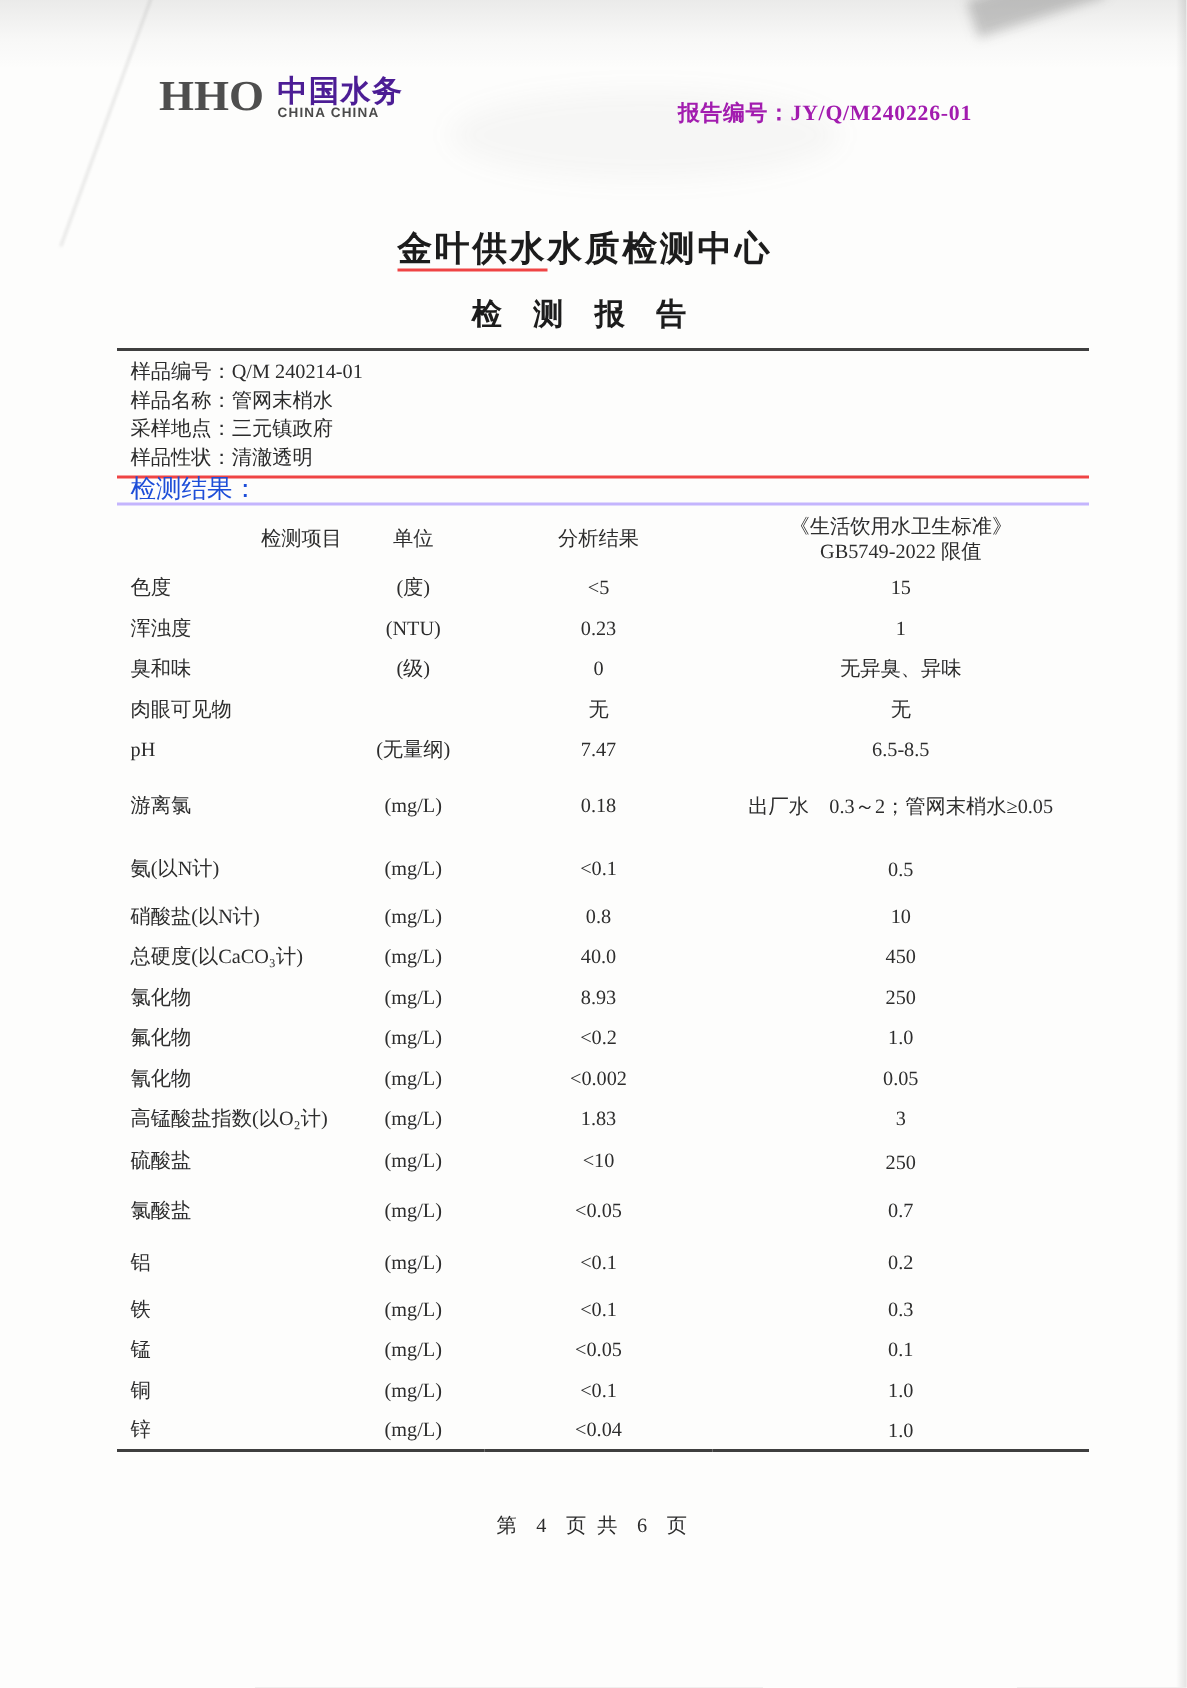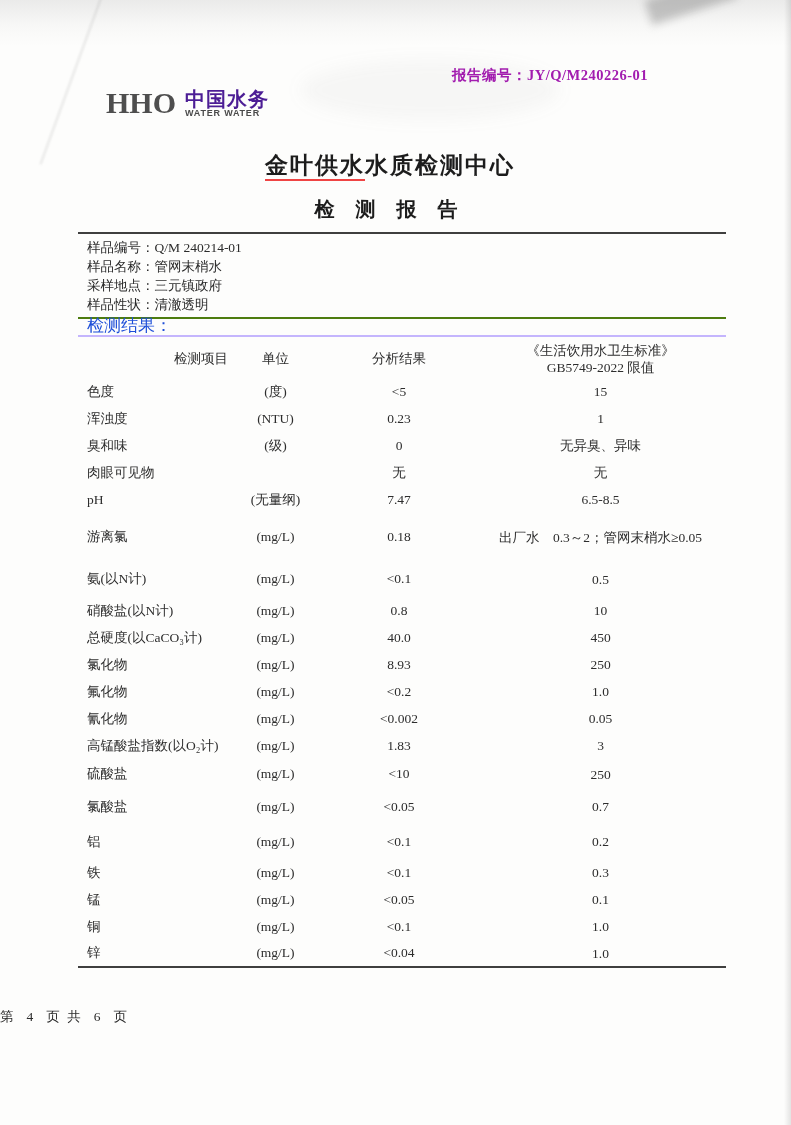--- a/index.html
+++ b/index.html
@@ -14,41 +14,41 @@
     pointer-events:none; }
   .scan-corner-tr{ position:absolute; top:-14px; right:55px; width:90px; height:26px;
     background:rgba(70,70,70,.28); transform:rotate(-18deg); filter:blur(4px); }
   .scan-fold-tl{ position:absolute; top:-20px; left:72px; width:2px; height:190px;
     background:rgba(90,90,90,.14); transform:rotate(20deg); filter:blur(1px); }
   .scan-right{ position:absolute; top:0; right:0; width:7px; height:100%;
     background:linear-gradient(90deg, rgba(0,0,0,0), rgba(0,0,0,.10)); }
   .scan-blob{ position:absolute; background:rgba(120,120,120,.05); border-radius:50%; filter:blur(8px); }
 
   
-  .logo{ position:absolute; left:106px; top:50px; display:flex; align-items:center; gap:9px;margin-top:38px; }
+  .logo{ position:absolute; left:106px; top:50px; display:flex; align-items:center; gap:9px; }
   .logo-hho{ font-family:"Liberation Serif","DejaVu Serif",serif; font-weight:bold;
     font-size:30px; line-height:30px; letter-spacing:0px; color:#4e4e4e; transform:scaleY(.95); }
   .logo-right{ display:flex; flex-direction:column; padding-top:2px; }
   .logo-cn{ font-family:"Liberation Sans","DejaVu Sans",sans-serif; font-weight:bold;
     font-size:20px; line-height:18px; letter-spacing:1px; color:#4c1d95; }
   .logo-en{ font-family:"Liberation Sans","DejaVu Sans",sans-serif; font-weight:bold;
     font-size:9px; letter-spacing:.8px; color:#4a4a4a; }
   .report-no{ position:absolute; left:452px; top:66px; font-size:14.5px; font-weight:bold;
     letter-spacing:.5px; color:#a21caf; }
 
   
   .title1{ position:absolute; top:150px; left:0; width:780px; text-align:center;
     font-size:23px; font-weight:bold; letter-spacing:2px; color:#1c1c1c; }
   .title1 .u{ border-bottom:2px solid #ef4444; padding-bottom:1px; }
   .title2{ position:absolute; top:196px; left:0; width:780px; text-align:center;
     font-size:20px; font-weight:bold; letter-spacing:8px; color:#1c1c1c; }
 
   
   .info{ position:absolute; left:78px; top:232px; width:648px;
-    border-top:2px solid #3f3f3f; border-bottom:2px solid #4d7c0f;
+    border-top:2px solid #3f3f3f; border-bottom:2px solid #ef4444;
     padding:4px 0 3px 9px; }
   .info-row{ line-height:19px; font-size:13.5px; color:#2b2b2b; }
   .results{ position:absolute; left:78px; top:316px; width:648px; height:21px;
     border-bottom:2px solid #c4b5fd; padding-left:9px; line-height:20px;
     font-size:17px; color:#1d4ed8; }
 
   
   table{ position:absolute; left:78px; top:339px; width:648px;
     border-collapse:collapse; table-layout:fixed;
     border-bottom:2px solid #3f3f3f; }
@@ -64,40 +64,40 @@
   tbody tr:nth-child(7){ height:36px; }
   tbody tr:nth-child(14){ height:30px; }
   tbody tr:nth-child(15){ height:35px; }
   tbody tr:nth-child(16){ height:35px; }
   tbody tr:nth-child(21){ height:30px; }
   td.c-item{ text-align:left; padding-left:9px; }
   td.c-unit, td.c-result, td.c-limit{ text-align:center; }
   td.c-limit{ line-height:17px; }
 
   
-  .footer{ position:absolute; top:1008px; left:0; width:791px; 
+  .footer{ position:absolute; top:1008px; left:0; width:791px; text-align:center;
     font-size:13.5px; letter-spacing:2px; color:#2b2b2b; }
   .footer .num{ margin:0 11px; }
 </style>
 </head>
 <body>
 
 <div class="page">
 
   <div class="scan-top"></div>
   <div class="scan-corner-tr"></div>
   <div class="scan-fold-tl"></div>
   <div class="scan-right"></div>
   <div class="scan-blob" style="left:300px;top:60px;width:260px;height:60px;"></div>
 
   <div class="logo">
     <span class="logo-hho">HHO</span>
     <span class="logo-right">
       <span class="logo-cn">中国水务</span>
-      <span class="logo-en">WATER WATER</span>
+      <span class="logo-en">CHINA CHINA</span>
     </span>
   </div>
 
   <div class="report-no"><span>报告编号：</span><span>JY/Q/M240226-01</span></div>
 
   <div class="title1"><span class="u">金叶供水</span><span>水质检测中心</span></div>
 
   <div class="title2">检 测 报 告</div>
 
   <div class="info">

